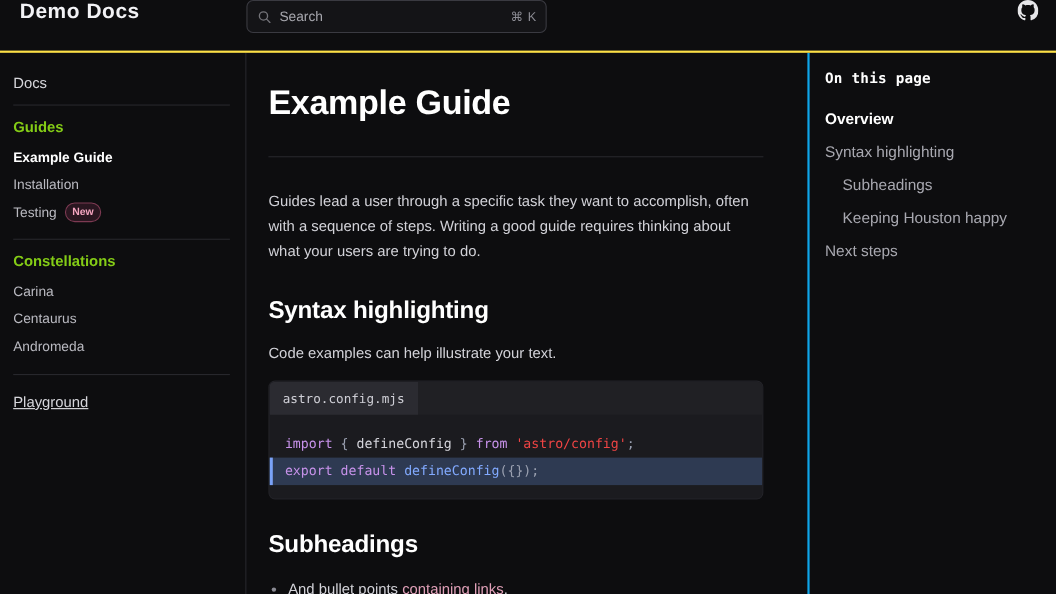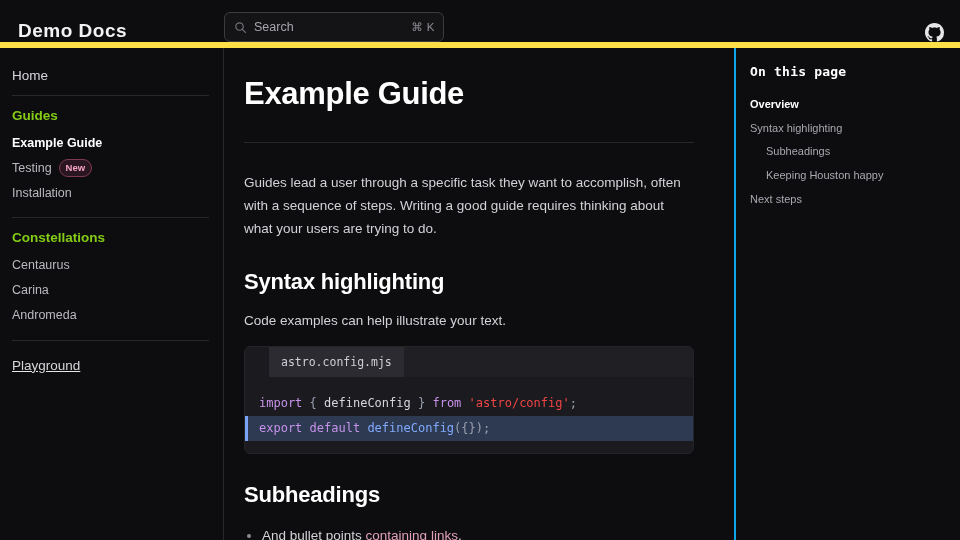--- a/index.html
+++ b/index.html
@@ -8,35 +8,35 @@
     background: #0d0d0f;
     color: #e6e6e9;
     font-family: "Liberation Sans", sans-serif;
     overflow: hidden;
   }
   .page { position: relative; width: 960px; height: 540px; display: flex; flex-direction: column; }
 
   
   .header {
     height: 48px; flex: 0 0 48px;
-    display: flex; align-items: flex-end;
-    border-bottom: 6px solid #fde047;
+    display: flex; align-items: flex-start;
+    border-bottom: 2px solid #fde047;
     background: #0d0d0f;
     padding: 0 16px 0 0;
     position: relative;
   }
   .brand {
     width: 224px; flex: 0 0 224px;
     font-size: 19px; font-weight: bold;
     letter-spacing: .5px;
     color: #f2f2f5;
     padding-left: 18px;
   }
   .search-box {
-    width: 220px; height: 30px;
+    width: 273px; height: 30px;
     border: 1px solid #3a3a41;
     border-radius: 6px;
     background: #141417;
     display: flex; align-items: center;
     padding: 0 8px 0 9px;
     gap: 7px;
     cursor: text;
   }
   .search-icon { width: 13px; height: 13px; flex: 0 0 13px; opacity: .65; }
   .search-placeholder { font-size: 12.5px; color: #a6a6ad; flex: 1; }
@@ -101,21 +101,21 @@
   h2 { font-size: 22px; font-weight: bold; color: #ffffff; margin: 28px 0 14px 0; letter-spacing: -.2px; }
   .para.tight { margin-bottom: 14px; }
 
   
   .code-wrap {
     border-radius: 6px; overflow: hidden;
     background: #1b1b1f;
     margin-bottom: 26px;
     border: 1px solid #232328;
   }
-  .code-tabs { display: flex; background: #202024; height: 30px; align-items: stretch; margin-left: 24px; }
+  .code-tabs { display: flex; background: #202024; height: 30px; align-items: stretch; }
   .code-tab {
     font-family: "DejaVu Sans Mono", monospace;
     font-size: 11.5px; color: #cfcfd6;
     padding: 0 12px; display: flex; align-items: center;
     background: #2b2b31;
     cursor: pointer;
   }
   .code-body { padding: 14px 0 12px 0; }
   .code-line {
     font-family: "DejaVu Sans Mono", monospace;
@@ -140,21 +140,21 @@
     width: 226px; flex: 0 0 226px;
     border-left: 2px solid #0ea5e9;
     padding: 16px 16px 16px 14px;
     overflow: hidden;
   }
   .toc-title {
     font-family: "DejaVu Sans Mono", monospace;
     font-size: 13px; color: #ffffff; font-weight: bold;
     margin-bottom: 14px; letter-spacing: .2px;
   }
-  .toc-item { font-size: 11px; line-height: 2.15; color: #a8a8b0; cursor: pointer; }
+  .toc-item { font-size: 14px; line-height: 2.15; color: #a8a8b0; cursor: pointer; }
   .toc-item.active { color: #ffffff; font-weight: bold; }
   .toc-item.sub { padding-left: 16px; }
 </style>
 </head>
 <body>
 
 <div class="page">
 
   <div class="header">
     <div class="brand">Demo Docs</div>
@@ -173,43 +173,43 @@
         <svg class="gh-icon" viewBox="0 0 16 16">
           <path d="M8 0C3.58 0 0 3.58 0 8c0 3.54 2.29 6.53 5.47 7.59.4.07.55-.17.55-.38 0-.19-.01-.82-.01-1.49-2.01.37-2.53-.49-2.69-.94-.09-.23-.48-.94-.82-1.13-.28-.15-.68-.52-.01-.53.63-.01 1.08.58 1.23.82.72 1.21 1.87.87 2.33.66.07-.52.28-.87.51-1.07-1.78-.2-3.64-.89-3.64-3.95 0-.87.31-1.59.82-2.15-.08-.2-.36-1.02.08-2.12 0 0 .67-.21 2.2.82.64-.18 1.32-.27 2-.27s1.36.09 2 .27c1.53-1.04 2.2-.82 2.2-.82.44 1.1.16 1.92.08 2.12.51.56.82 1.27.82 2.15 0 3.07-1.87 3.75-3.65 3.95.29.25.54.73.54 1.48 0 1.07-.01 1.93-.01 2.2 0 .21.15.46.55.38A8.01 8.01 0 0 0 16 8c0-4.42-3.58-8-8-8z"></path>
         </svg>
       </a>
     </div>
   </div>
 
   <div class="body">
 
     <nav class="sidebar">
-      <div class="nav-top">Home</div>
+      <div class="nav-top">Docs</div>
 
       <div class="group">
         <div class="group-title">Guides</div>
         <div class="nav-item active">
           <span>Example Guide</span>
         </div>
         <div class="nav-item">
+          <span>Installation</span>
+        </div>
+        <div class="nav-item">
           <span>Testing</span>
           <span class="badge new">New</span>
         </div>
-        <div class="nav-item">
-          <span>Installation</span>
-        </div>
       </div>
 
       <div class="group">
         <div class="group-title">Constellations</div>
         <div class="nav-item">
+          <span>Carina</span>
+        </div>
+        <div class="nav-item">
           <span>Centaurus</span>
-        </div>
-        <div class="nav-item">
-          <span>Carina</span>
         </div>
         <div class="nav-item">
           <span>Andromeda</span>
         </div>
       </div>
 
       <div class="group last">
         <div class="standalone">
           <span>Playground</span>
         </div>

